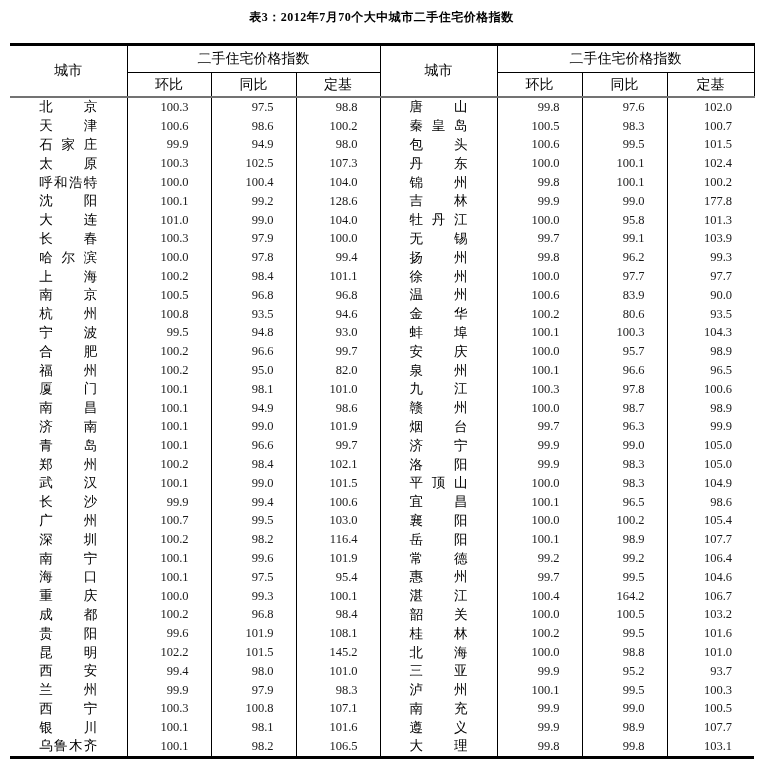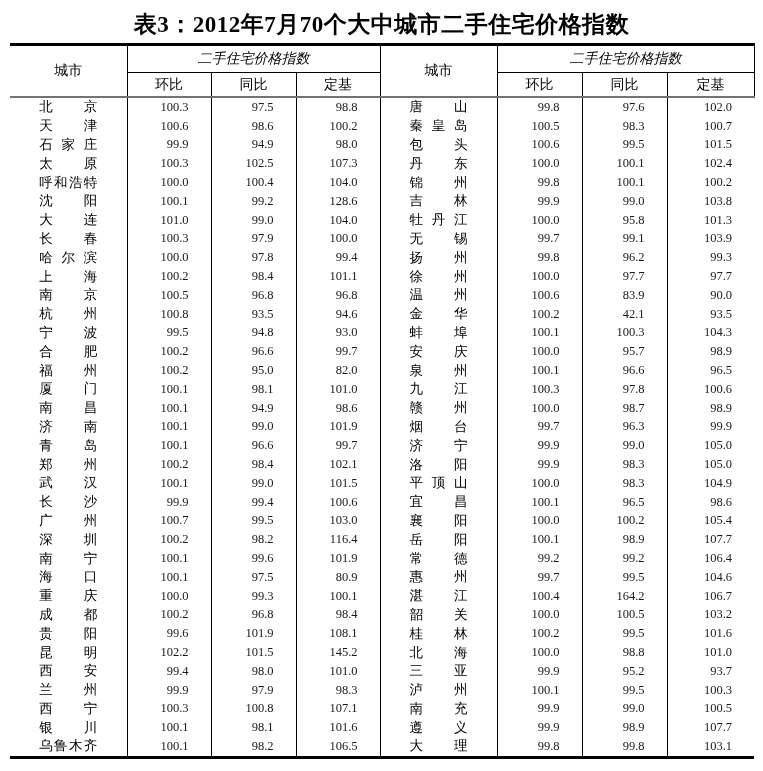--- a/index.html
+++ b/index.html
@@ -10,41 +10,41 @@
     background: #ffffff;
     font-family: "Liberation Serif", "DejaVu Serif", serif;
     color: #000000;
     overflow: hidden;
   }
   .title {
     margin: 0;
     padding-top: 9px;
     height: 34px;
     text-align: center;
-    font-size: 23px;
+    font-size: 12px;
     font-weight: bold;
     letter-spacing: 0.5px;
   }
   table.idx {
     border-collapse: collapse;
     table-layout: fixed;
     margin-left: 10px;
     width: 744px;
     border-top: 3px solid #000;
     border-bottom: 3px solid #000;
   }
   thead th {
     font-weight: normal;
     font-size: 14px;
     text-align: center;
     padding: 0;
   }
   thead tr.h1 th { height: 26px; }
   thead tr.h2 th { height: 23px; }
-  thead th.group { border-bottom: 1px solid #000; font-style: italic; }
+  thead th.group { border-bottom: 1px solid #000; }
   thead th { border-right: 1px solid #000; }
   thead th.city-head { border-right: 1px solid #000; }
   thead tr.h2 th:last-child { border-right: 1px solid #000; }
   thead { border-bottom: 2px solid #737373; }
   tbody td {
     height: 18.8px;
     padding: 0;
     font-size: 12.5px;
     vertical-align: middle;
     color: #1a1a1a;
@@ -146,21 +146,21 @@
           <td class="num">100.2</td>
         </tr>
         <tr>
           <td class="city"><span class="cname">沈阳</span></td>
           <td class="num">100.1</td>
           <td class="num">99.2</td>
           <td class="num">128.6</td>
           <td class="city"><span class="cname">吉林</span></td>
           <td class="num">99.9</td>
           <td class="num">99.0</td>
-          <td class="num">103.8</td>
+          <td class="num">177.8</td>
         </tr>
         <tr>
           <td class="city"><span class="cname">大连</span></td>
           <td class="num">101.0</td>
           <td class="num">99.0</td>
           <td class="num">104.0</td>
           <td class="city"><span class="cname">牡丹江</span></td>
           <td class="num">100.0</td>
           <td class="num">95.8</td>
           <td class="num">101.3</td>
@@ -205,21 +205,21 @@
           <td class="num">83.9</td>
           <td class="num">90.0</td>
         </tr>
         <tr>
           <td class="city"><span class="cname">杭州</span></td>
           <td class="num">100.8</td>
           <td class="num">93.5</td>
           <td class="num">94.6</td>
           <td class="city"><span class="cname">金华</span></td>
           <td class="num">100.2</td>
-          <td class="num">42.1</td>
+          <td class="num">80.6</td>
           <td class="num">93.5</td>
         </tr>
         <tr>
           <td class="city"><span class="cname">宁波</span></td>
           <td class="num">99.5</td>
           <td class="num">94.8</td>
           <td class="num">93.0</td>
           <td class="city"><span class="cname">蚌埠</span></td>
           <td class="num">100.1</td>
           <td class="num">100.3</td>
@@ -342,21 +342,21 @@
           <td class="num">101.9</td>
           <td class="city"><span class="cname">常德</span></td>
           <td class="num">99.2</td>
           <td class="num">99.2</td>
           <td class="num">106.4</td>
         </tr>
         <tr>
           <td class="city"><span class="cname">海口</span></td>
           <td class="num">100.1</td>
           <td class="num">97.5</td>
-          <td class="num">80.9</td>
+          <td class="num">95.4</td>
           <td class="city"><span class="cname">惠州</span></td>
           <td class="num">99.7</td>
           <td class="num">99.5</td>
           <td class="num">104.6</td>
         </tr>
         <tr>
           <td class="city"><span class="cname">重庆</span></td>
           <td class="num">100.0</td>
           <td class="num">99.3</td>
           <td class="num">100.1</td>

